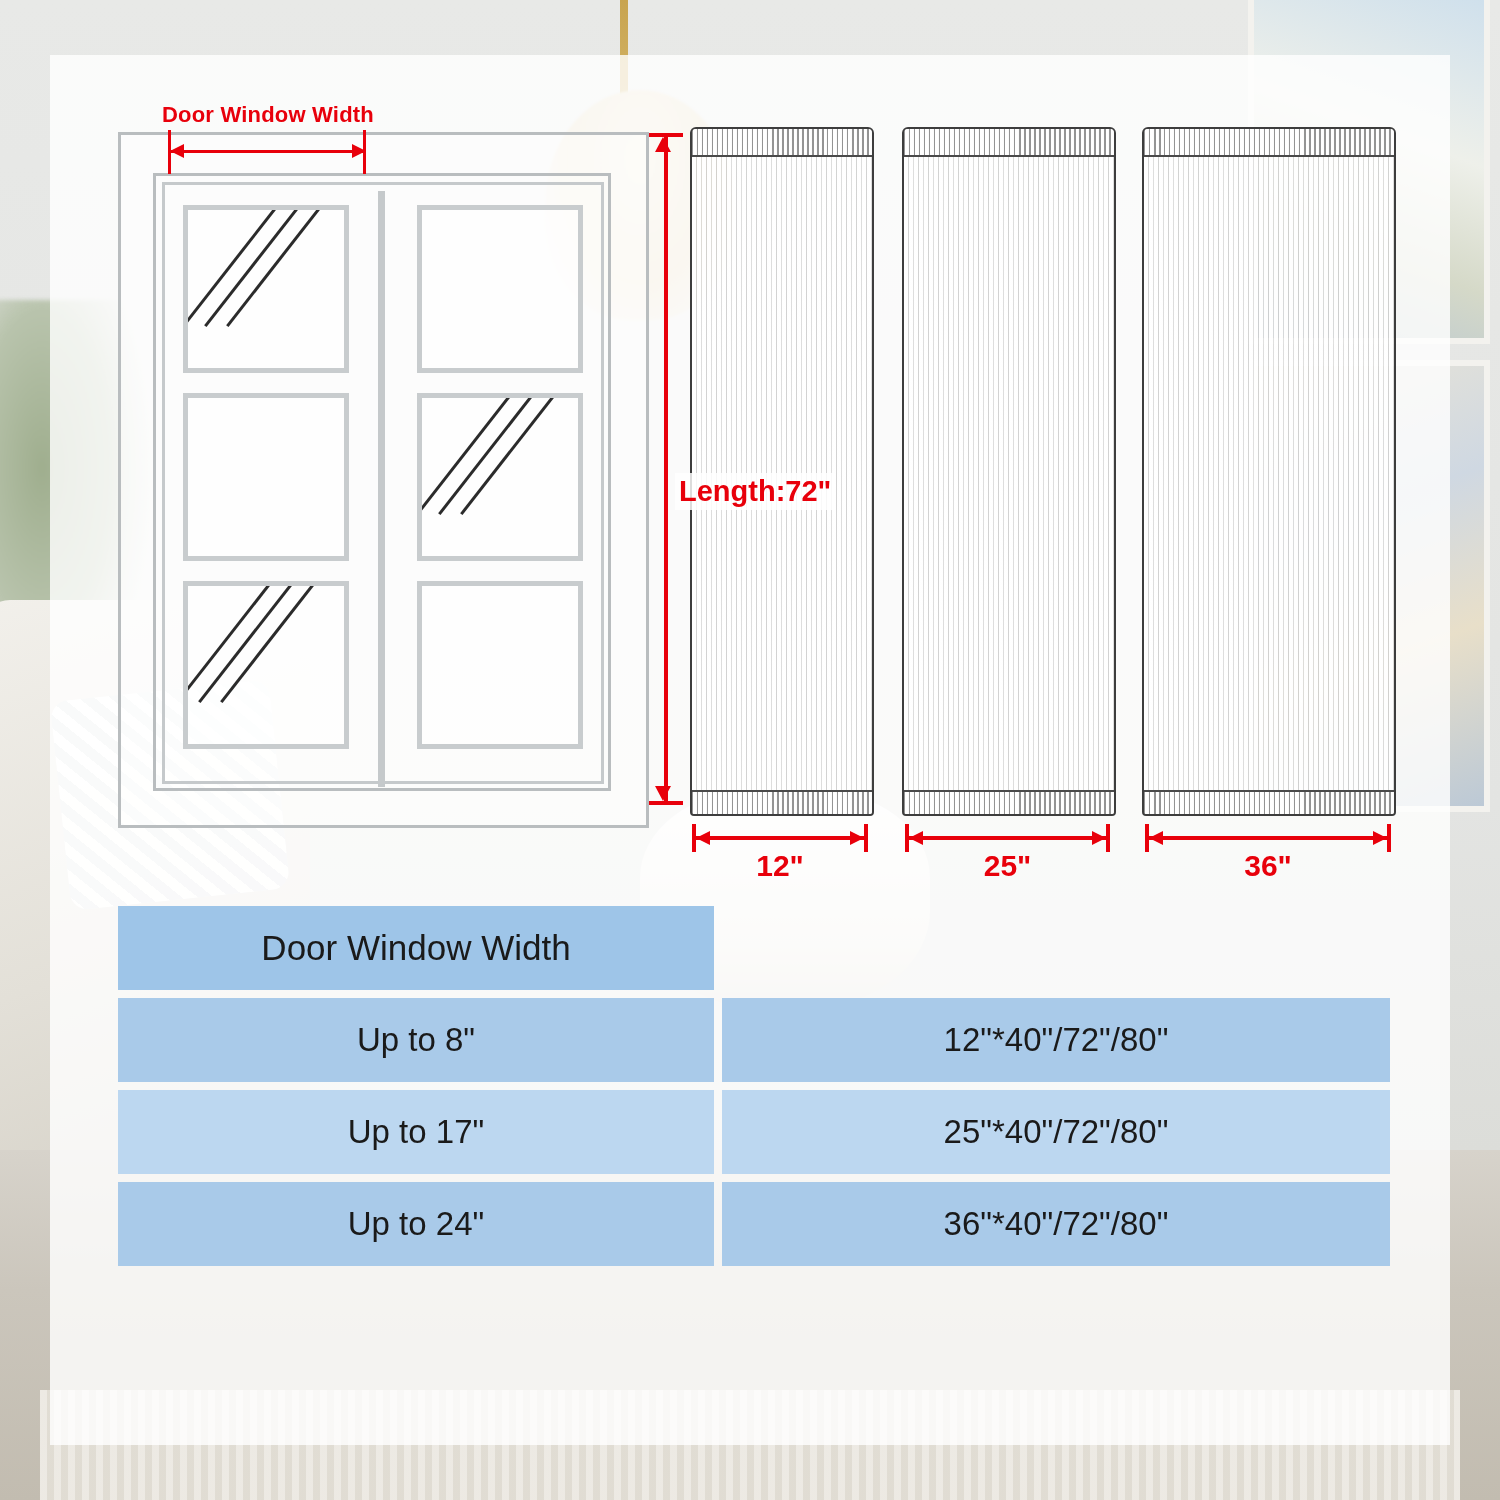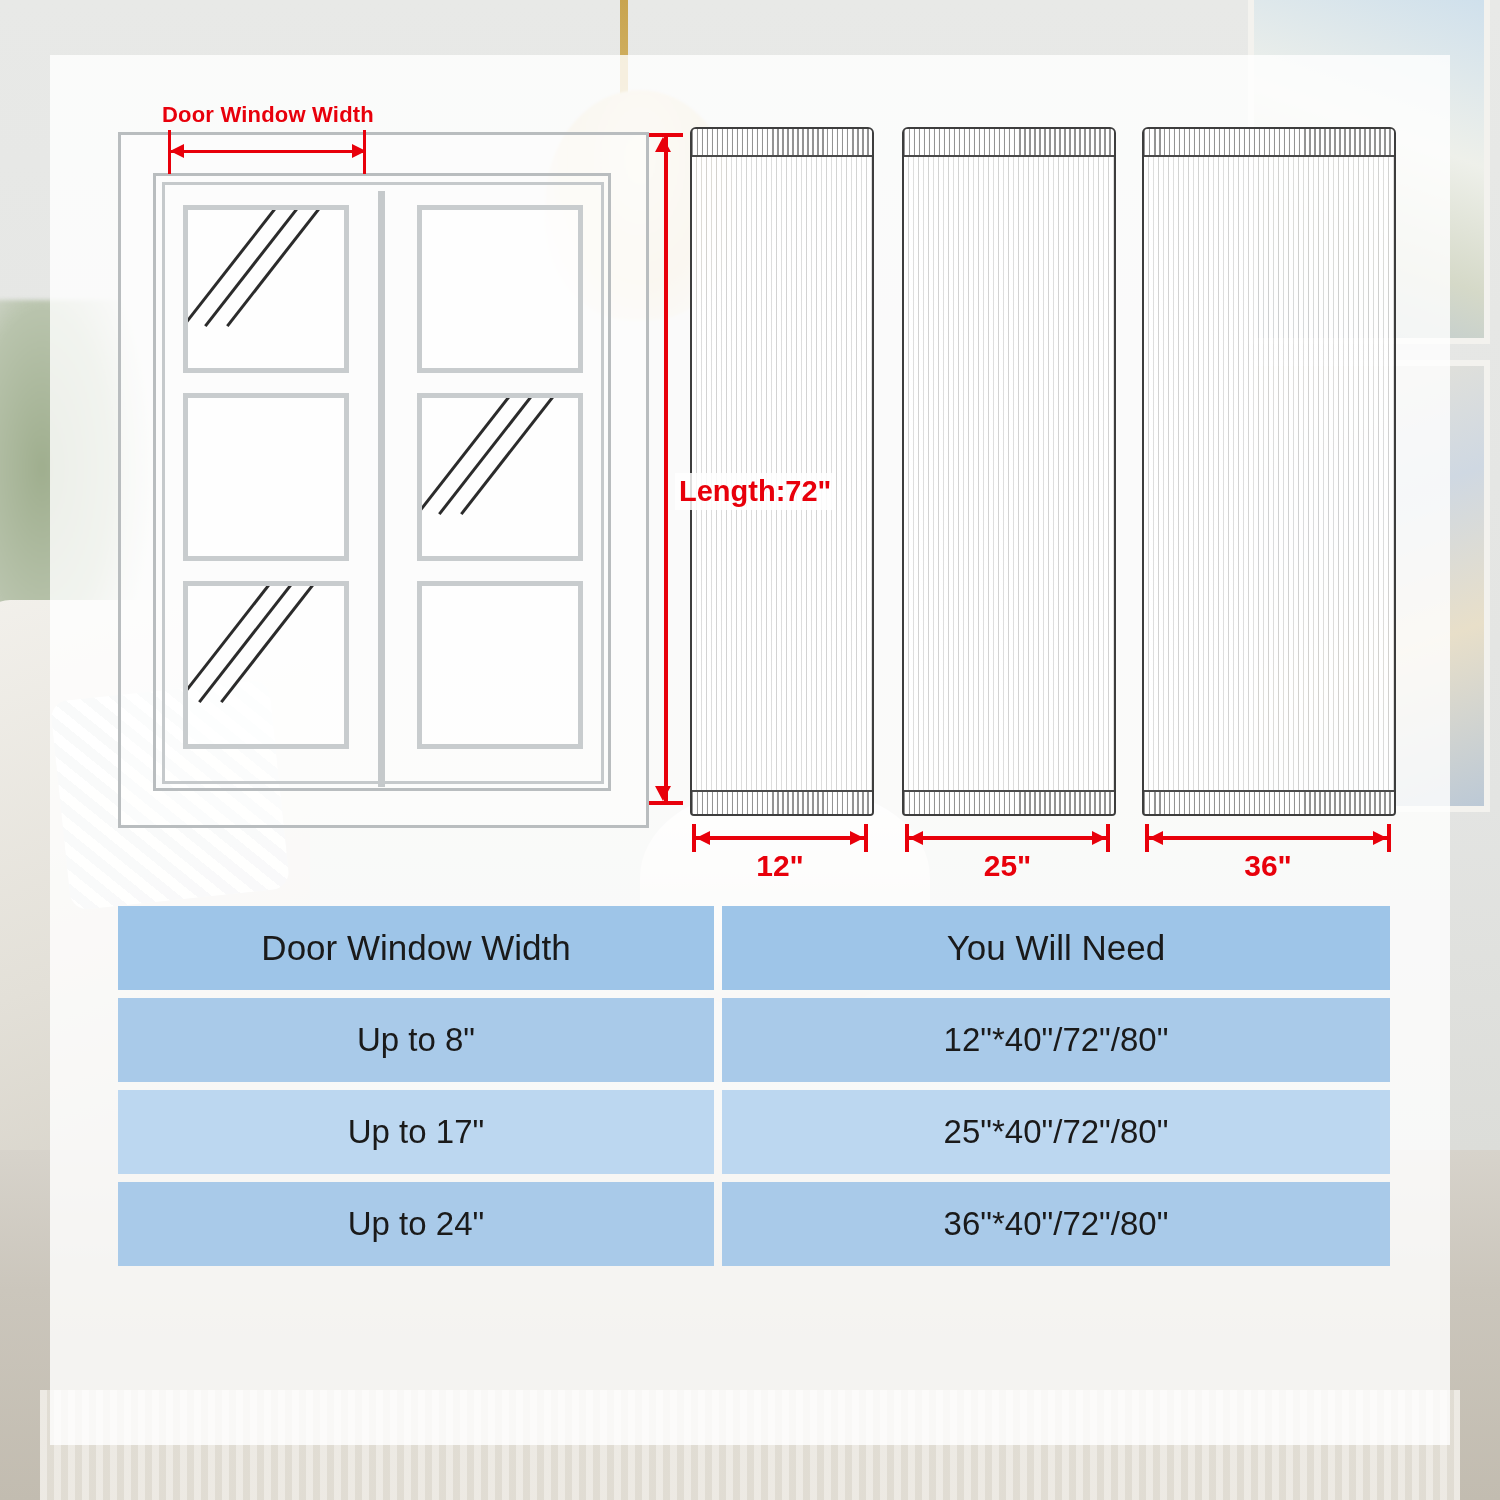--- a/index.html
+++ b/index.html
@@ -411,21 +411,20 @@
     <div class="dim-cap" style="left:1337px;"></div>
     <div class="arrow-left" style="left:1099px; top:776px;"></div>
     <div class="arrow-right" style="left:1323px; top:776px;"></div>
     <div class="dim-label" style="left:1095px; width:246px;">36"</div>
   </div>
 
   <div class="table-wrap">
 
     <div class="t-row head">
       <div class="t-cell left">Door Window Width</div>
-      <div class="t-cell right">You Will Need</div>
     </div>
 
     <div class="t-row">
       <div class="t-cell left">Up to 8"</div>
       <div class="t-cell right">12"*40"/72"/80"</div>
     </div>
 
     <div class="t-row alt">
       <div class="t-cell left">Up to 17"</div>
       <div class="t-cell right">25"*40"/72"/80"</div>

